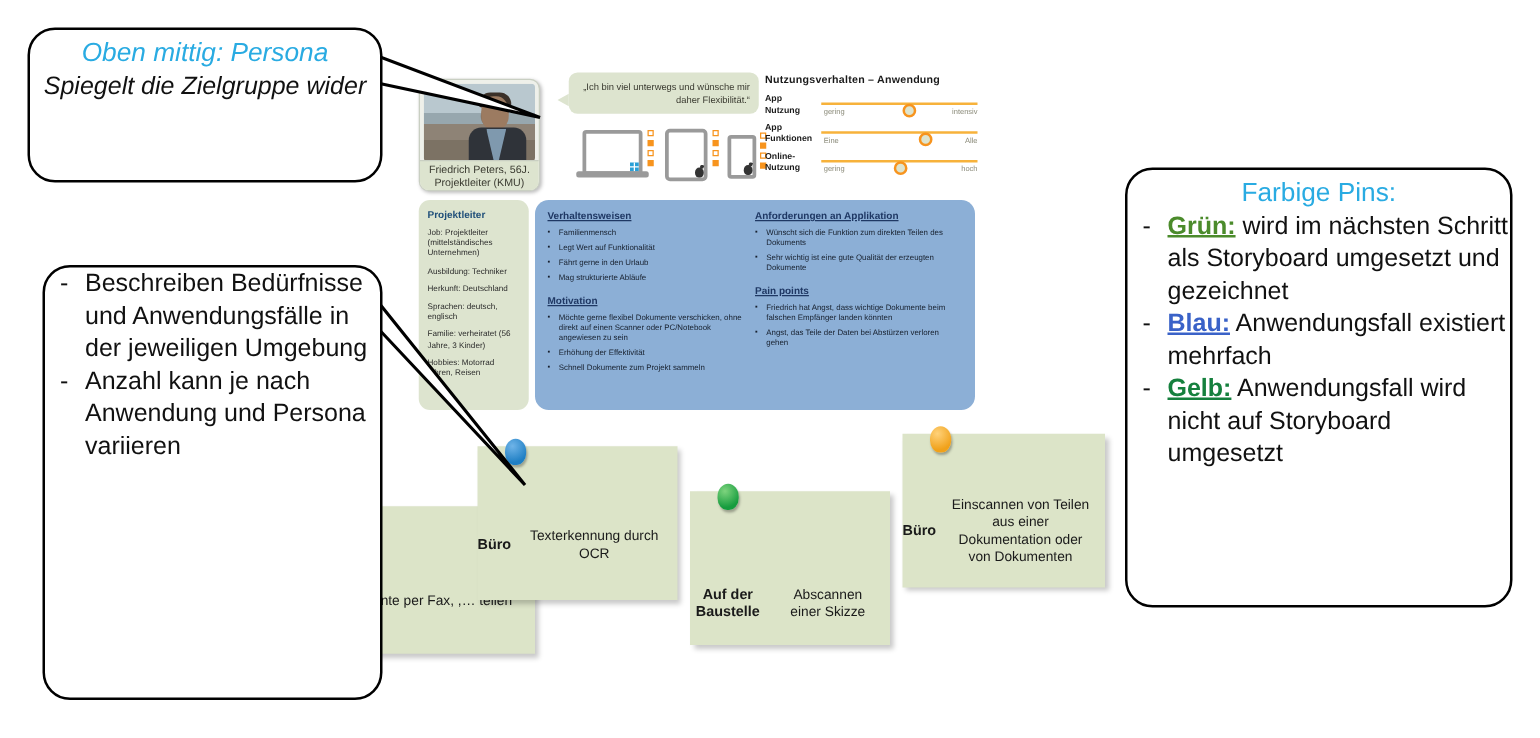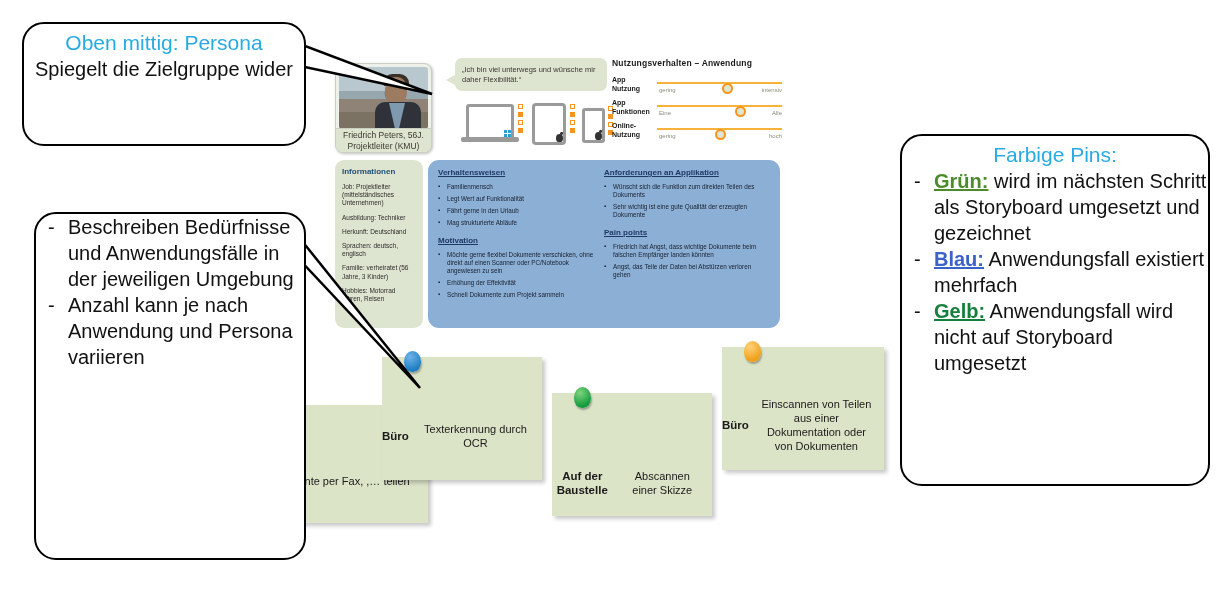--- a/index.html
+++ b/index.html
@@ -69,21 +69,21 @@
   .p-photo .cap{
     position:absolute;left:0;bottom:0;width:100%;height:24px;
     background:#dde4cf;border-top:1px solid #c9cfc2;
     font-size:8.5px;line-height:11px;color:#3a3a30;text-align:center;
     padding-top:1px;box-sizing:border-box;
   }
 
   .p-quote{
     position:absolute;left:125px;top:3px;width:152px;height:33px;
     background:#dde4cf;border-radius:7px;
-    font-size:7.5px;line-height:10px;color:#3a3a30;text-align:left;
+    font-size:7.5px;line-height:10px;color:#3a3a30;text-align:right;
     display:flex;align-items:center;justify-content:center;padding:2px 7px;box-sizing:border-box;
   }
   .p-quote:after{
     content:"";position:absolute;left:-9px;top:17px;
     border-width:5px 9px 5px 0;border-style:solid;
     border-color:transparent #dde4cf transparent transparent;
   }
 
   .devices{position:absolute;left:130px;top:45px;width:140px;height:45px;}
   .dev{position:absolute;}
@@ -254,21 +254,21 @@
         <div class="u-lab">Online-Nutzung</div>
         <div class="u-track">
           <span class="u-knob" style="left:46%;"></span>
         </div>
         <span class="u-min">gering</span>
         <span class="u-max">hoch</span>
       </div>
     </div>
 
     <div class="p-info">
-      <h4>Informationen</h4>
+      <h4>Projektleiter</h4>
       <p>Job: Projektleiter (mittelständisches Unternehmen)</p>
       <p>Ausbildung: Techniker</p>
       <p>Herkunft: Deutschland</p>
       <p>Sprachen: deutsch, englisch</p>
       <p>Familie: verheiratet (56 Jahre, 3 Kinder)</p>
       <p>Hobbies: Motorrad fahren, Reisen</p>
     </div>
 
     <div class="p-blue">
       <div class="p-col">
@@ -299,21 +299,21 @@
         </ul>
       </div>
     </div>
   </div>
 
   <svg id="tails" viewBox="0 0 1232 590">
     <polygon points="300,44 300,66 432,94" fill="#ffffff" stroke="#000000" stroke-width="2.5"></polygon>
     <polygon points="298,236 298,258 420,388" fill="#ffffff" stroke="#000000" stroke-width="2.5"></polygon>
   </svg>
 
-  <div class="callout" style="left:22px;top:22px;width:284px;height:124px;">
+  <div class="callout" style="left:22px;top:22px;width:284px;height:124px;font-style:italic;">
     <div class="c-title">Oben mittig: Persona</div>
     <div class="c-body">Spiegelt die Zielgruppe wider</div>
   </div>
 
   <div class="callout" style="left:34px;top:212px;width:272px;height:348px;">
     <ul>
       <li>
         <span class="dash">-</span>
         <span>Beschreiben Bedürfnisse und Anwendungsfälle in der jeweiligen Umgebung</span>
       </li>

